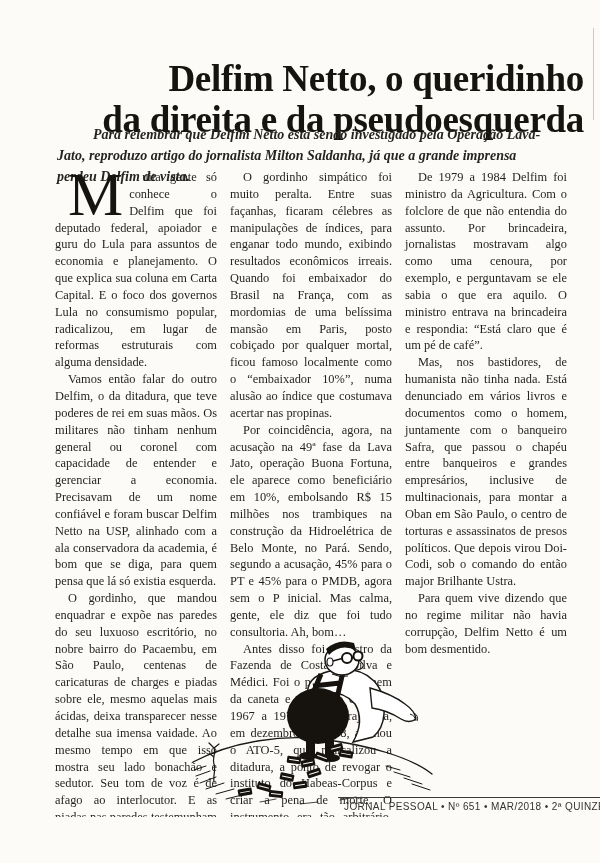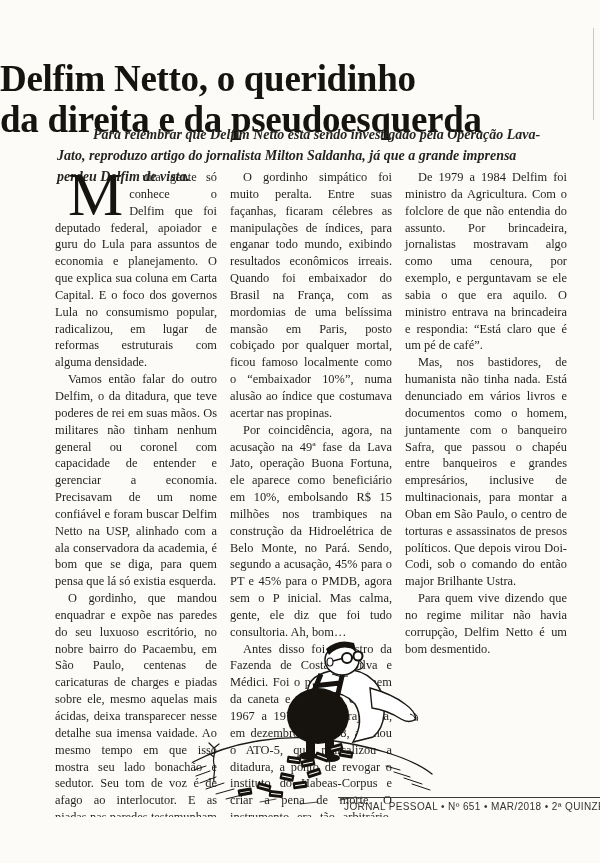--- a/index.html
+++ b/index.html
@@ -11,21 +11,21 @@
     font-family:"Liberation Serif", serif;
     color:#211f1c;
     overflow:hidden;
   }
   .scan-edge {
     position:absolute; right:6px; top:28px; width:1px; height:92px;
     background:#cbc9c4;
   }
   .title {
     position:absolute; top:33px; left:0; right:16px;
-    text-align:left;
+    text-align:right;
     font-size:37px; line-height:41px;
     color:#15140f;
     letter-spacing:-0.3px;
   }
   .deck {
     position:absolute; top:124px; left:57px; right:58px;
     font-style:italic;
     font-size:14px; line-height:21px;
     text-indent:36px;
     color:#262420;

